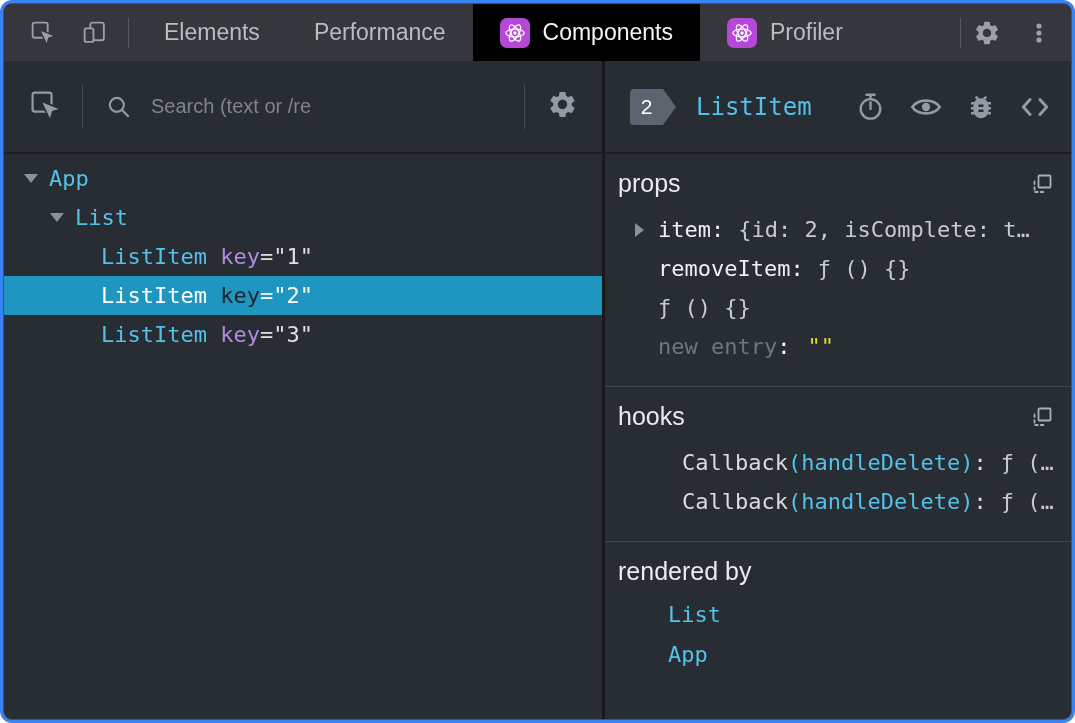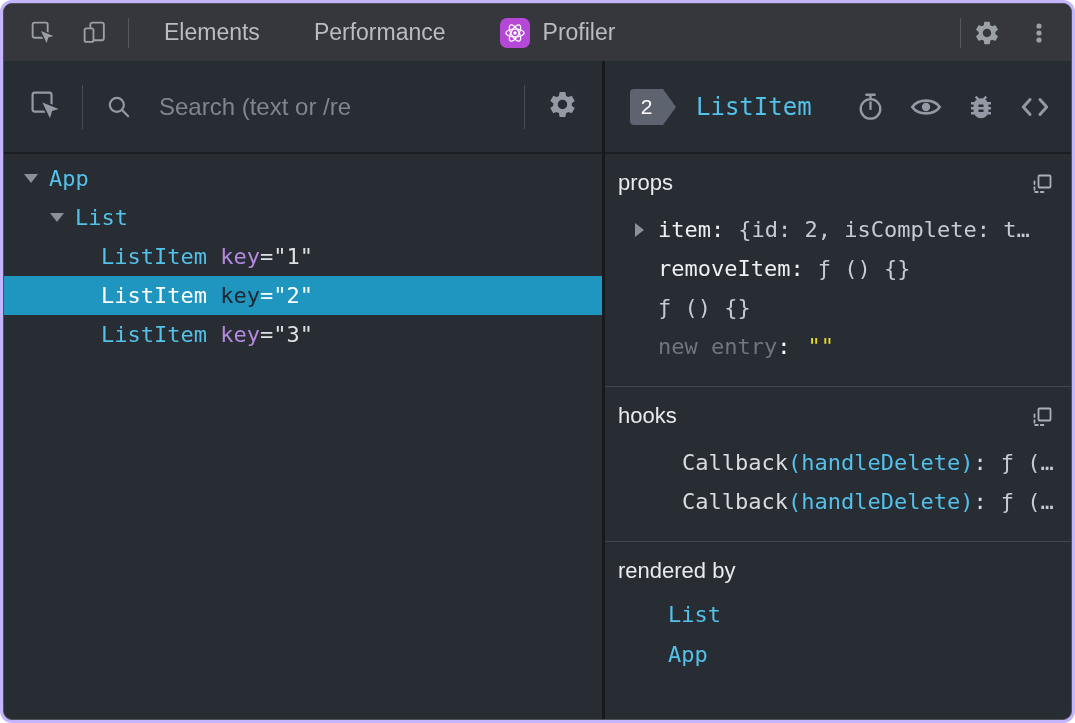--- a/index.html
+++ b/index.html
@@ -1,21 +1,21 @@
 <!DOCTYPE html>
 <html><head>
 <meta charset="utf-8">
 <style>
   * { box-sizing: border-box; }
   html,body { margin:0; padding:0; background:#ffffff; }
   body { width:1075px; height:723px; }
 
   .frame {
     width:1075px; height:723px;
-    background:#c4b5fd;
+    background:#3b82f6;
     border-radius:12px;
     padding:3px;
   }
   .window {
     width:100%; height:100%;
     background:#282c33;
     border:1px solid #4e5257;
     border-radius:9px;
     overflow:hidden;
     display:flex; flex-direction:column;
@@ -59,22 +59,22 @@
     display:flex; align-items:center;
     border-bottom:2px solid #1b1e23;
   }
   .toolbar .vdiv2 { width:1px; height:44px; background:#474c53; flex:none; }
   .icon-btn { color:#939aa3; display:flex; align-items:center; justify-content:center; cursor:pointer; flex:none; }
 
   .search-input {
     flex:1; min-width:0;
     background:transparent; border:none; outline:none;
     font-family:"Liberation Sans", sans-serif;
-    font-size:24px; color:#d6d9dd;
-    margin-left:24px;
+    font-size:20px; color:#d6d9dd;
+    margin-left:16px;
   }
   .search-input::placeholder { color:#80858d; }
 
   
   .tree {
     flex:1; padding-top:5px;
     font-family:"DejaVu Sans Mono", monospace;
     font-size:22px; overflow:hidden;
   }
   .trow { height:39px; display:flex; align-items:center; cursor:pointer; white-space:pre; }
@@ -112,21 +112,21 @@
     font-family:"DejaVu Sans Mono", monospace;
     font-size:24px; color:#53c1e9; margin-left:20px; white-space:nowrap;
   }
   .rheader-icons { margin-left:auto; display:flex; align-items:center; gap:23px; margin-right:20px; color:#9aa1aa; }
 
   
   .rscroll { flex:1; display:flex; flex-direction:column; min-height:0; }
   .section { padding:15px 16px 20px 13px; border-bottom:1px solid #41474f; flex:none; }
   .section.grow { flex:1; border-bottom:none; }
   .sec-head { display:flex; align-items:flex-start; justify-content:space-between; }
-  .sec-title { color:#e9ebee; font-size:22px; line-height:28px; }
+  .sec-title { color:#e9ebee; font-size:25px; line-height:28px; }
   .copy-btn { color:#aab0b8; cursor:pointer; margin-top:2px; }
 
   .rows { margin-top:9px; font-family:"DejaVu Sans Mono", monospace; font-size:22px; }
   .krow { height:39px; display:flex; align-items:center; white-space:pre; padding-left:40px; }
   .krow.has-caret { padding-left:17px; cursor:pointer; }
   .caret-right {
     width:0; height:0; flex:none;
     border-top:7px solid transparent; border-bottom:7px solid transparent;
     border-left:9px solid #8b9199;
     margin-right:14px;
@@ -170,20 +170,31 @@
         </svg>
       </span>
     </div>
     <div class="vdiv" style="margin:0 8px"></div>
 
     <div class="tab">
       <span>Elements</span>
     </div>
     <div class="tab">
       <span>Performance</span>
+    </div>
+    <div class="tab active">
+      <span class="react-badge">
+        <svg width="22" height="22" viewBox="0 0 24 24" fill="none" stroke="#ffffff" stroke-width="1.4">
+          <ellipse cx="12" cy="12" rx="10" ry="4.2"></ellipse>
+          <ellipse cx="12" cy="12" rx="10" ry="4.2" transform="rotate(60 12 12)"></ellipse>
+          <ellipse cx="12" cy="12" rx="10" ry="4.2" transform="rotate(120 12 12)"></ellipse>
+          <circle cx="12" cy="12" r="1.9" fill="#ffffff" stroke="none"></circle>
+        </svg>
+      </span>
+      <span>Components</span>
     </div>
     <div class="tab">
       <span class="react-badge">
         <svg width="22" height="22" viewBox="0 0 24 24" fill="none" stroke="#ffffff" stroke-width="1.4">
           <ellipse cx="12" cy="12" rx="10" ry="4.2"></ellipse>
           <ellipse cx="12" cy="12" rx="10" ry="4.2" transform="rotate(60 12 12)"></ellipse>
           <ellipse cx="12" cy="12" rx="10" ry="4.2" transform="rotate(120 12 12)"></ellipse>
           <circle cx="12" cy="12" r="1.9" fill="#ffffff" stroke="none"></circle>
         </svg>
       </span>

